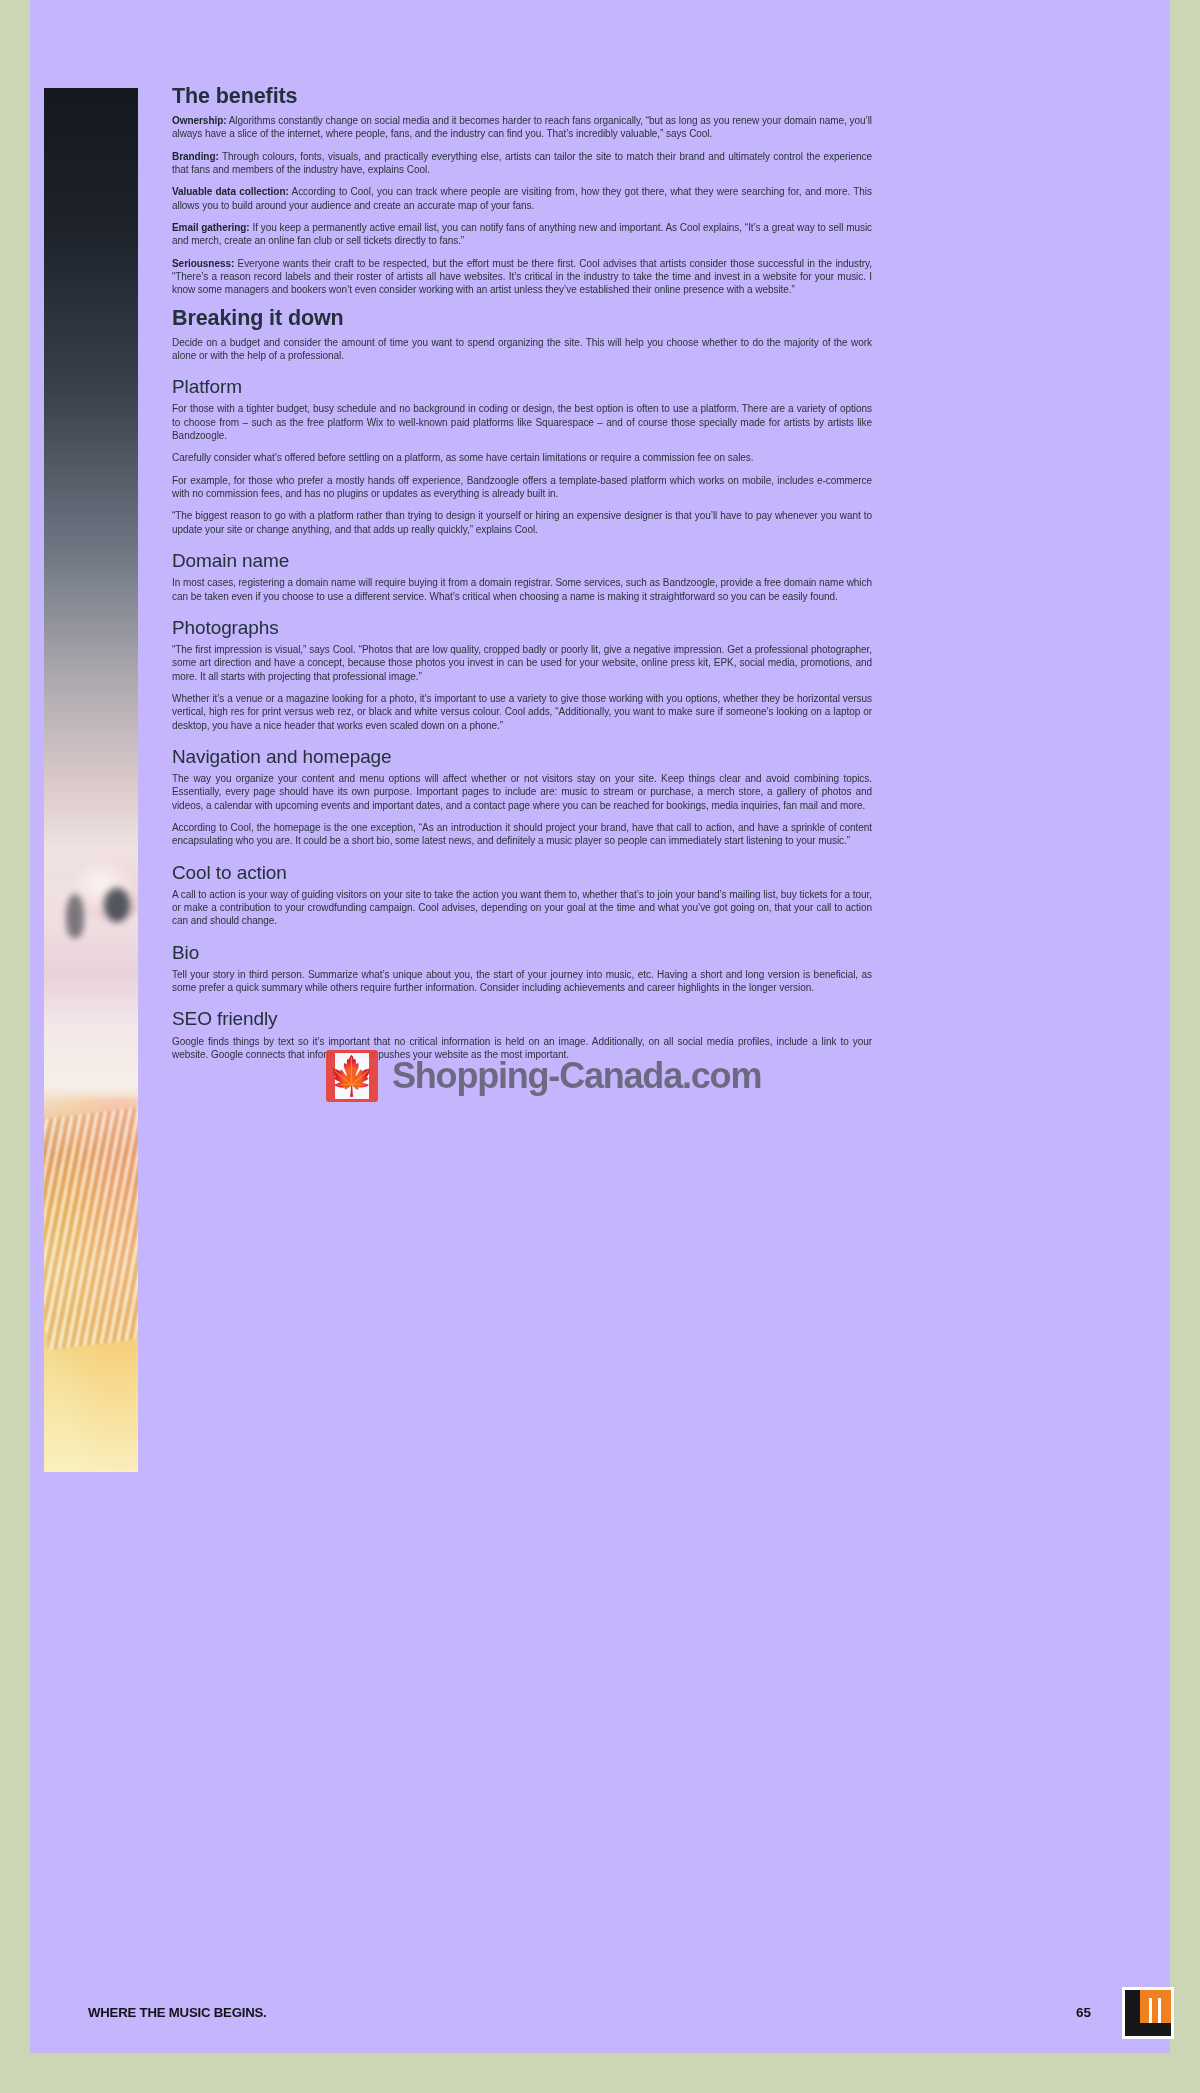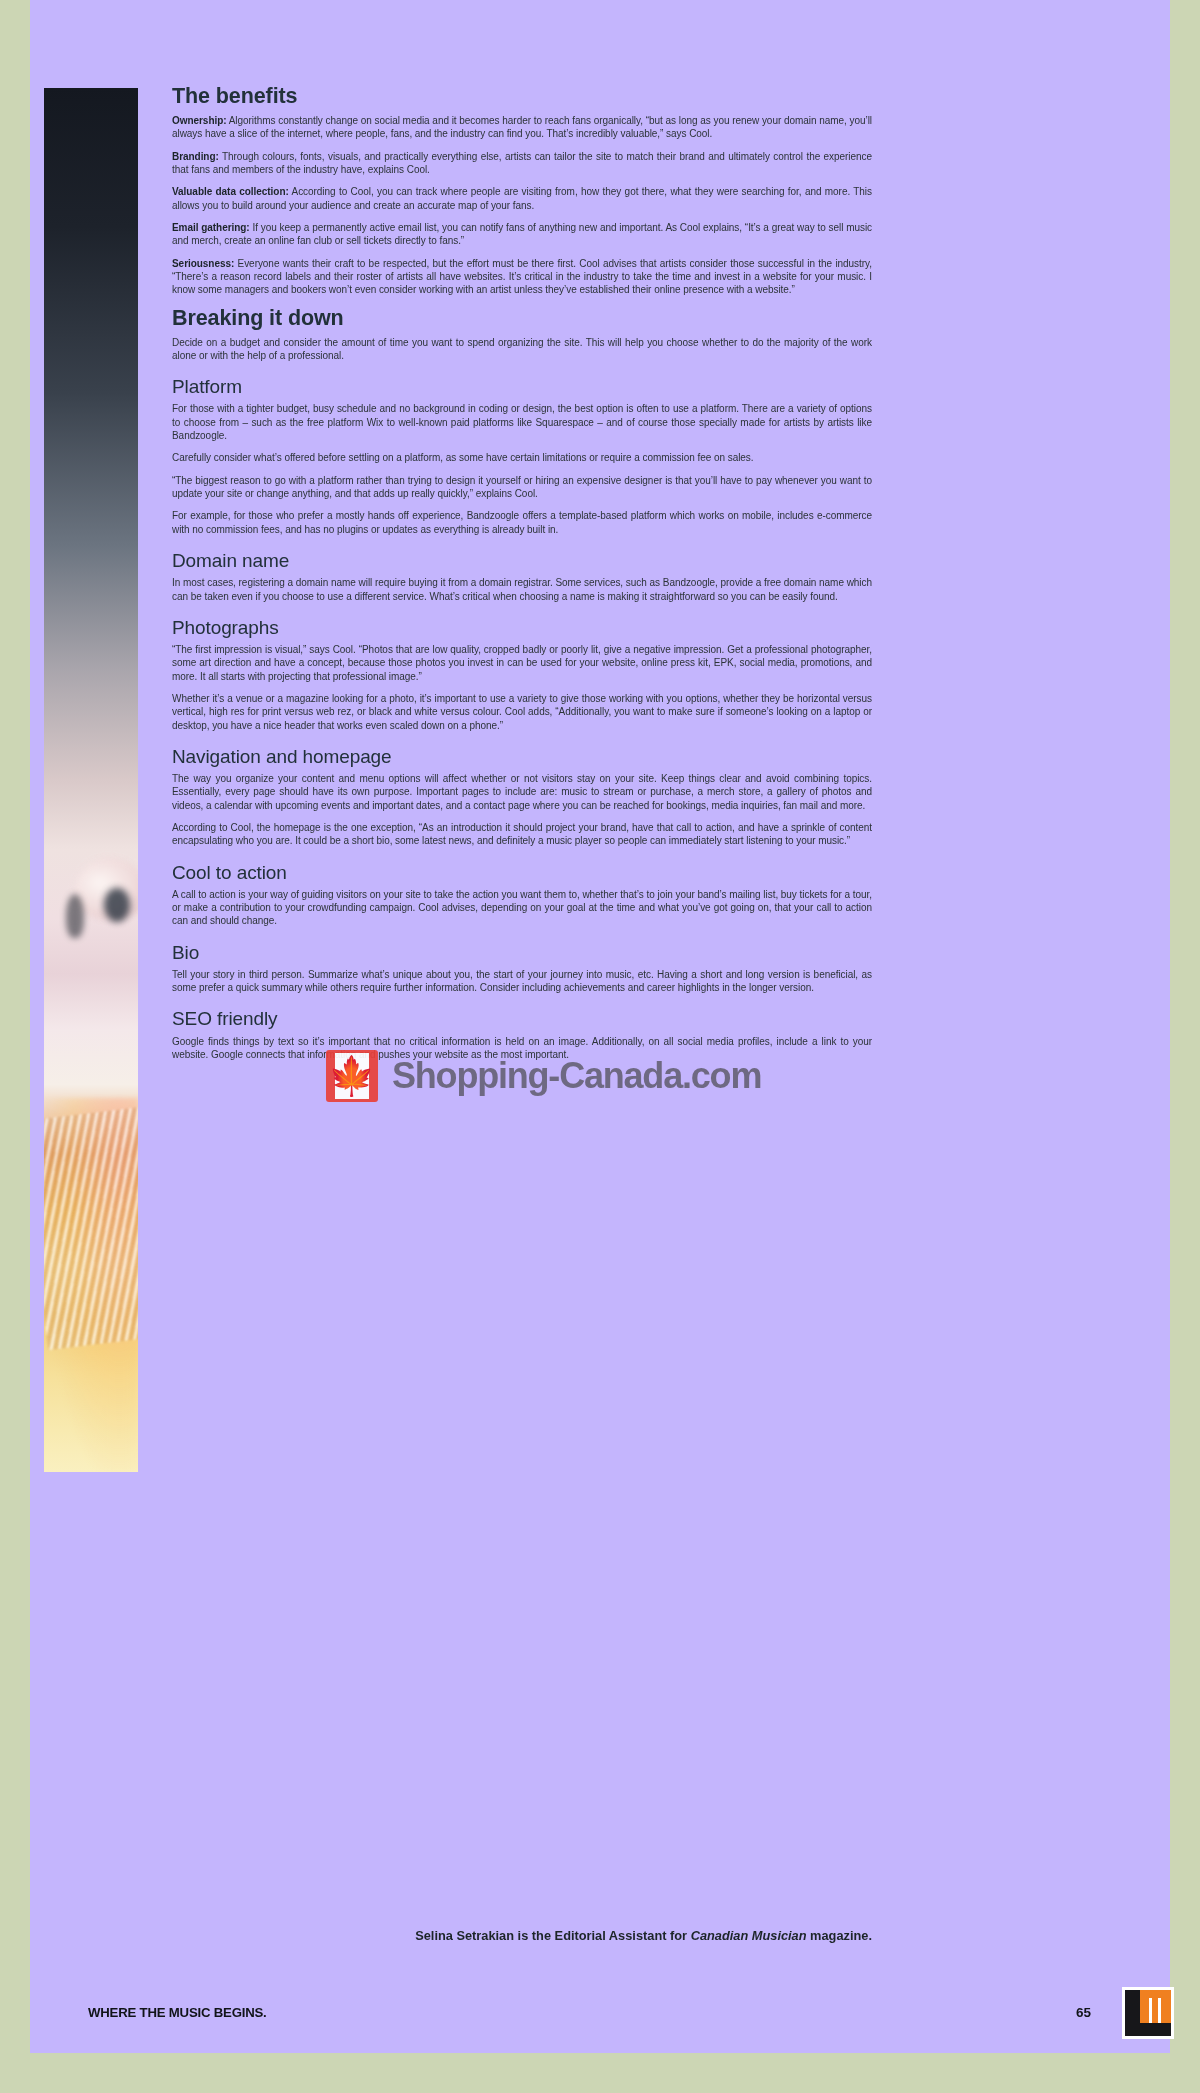--- a/index.html
+++ b/index.html
@@ -285,22 +285,22 @@
         <p class="para"><span class="lead">Ownership:</span><span> Algorithms constantly change on social media and it becomes harder to reach fans organically, “but as long as you renew your domain name, you’ll always have a slice of the internet, where people, fans, and the industry can find you. That’s incredibly valuable,” says Cool.</span></p>
         <p class="para"><span class="lead">Branding:</span><span> Through colours, fonts, visuals, and practically everything else, artists can tailor the site to match their brand and ultimately control the experience that fans and members of the industry have, explains Cool.</span></p>
         <p class="para"><span class="lead">Valuable data collection:</span><span> According to Cool, you can track where people are visiting from, how they got there, what they were searching for, and more. This allows you to build around your audience and create an accurate map of your fans.</span></p>
         <p class="para"><span class="lead">Email gathering:</span><span> If you keep a permanently active email list, you can notify fans of anything new and important. As Cool explains, “It’s a great way to sell music and merch, create an online fan club or sell tickets directly to fans.”</span></p>
         <p class="para tight"><span class="lead">Seriousness:</span><span> Everyone wants their craft to be respected, but the effort must be there first. Cool advises that artists consider those successful in the industry, “There’s a reason record labels and their roster of artists all have websites. It’s critical in the industry to take the time and invest in a website for your music. I know some managers and bookers won’t even consider working with an artist unless they’ve established their online presence with a website.”</span></p>
         <h2 class="h-major">Breaking it down</h2>
         <p class="para tight"><span>Decide on a budget and consider the amount of time you want to spend organizing the site. This will help you choose whether to do the majority of the work alone or with the help of a professional.</span></p>
         <h3 class="h-minor">Platform</h3>
         <p class="para"><span>For those with a tighter budget, busy schedule and no background in coding or design, the best option is often to use a platform. There are a variety of options to choose from – such as the free platform Wix to well-known paid platforms like Squarespace – and of course those specially made for artists by artists like Bandzoogle.</span></p>
         <p class="para"><span>Carefully consider what’s offered before settling on a platform, as some have certain limitations or require a commission fee on sales.</span></p>
+        <p class="para"><span>For example, for those who prefer a mostly hands off experience, Bandzoogle offers a template-based platform which works on mobile, includes e-commerce with no commission fees, and has no plugins or updates as everything is already built in.</span></p>
         <p class="para tight"><span>“The biggest reason to go with a platform rather than trying to design it yourself or hiring an expensive designer is that you’ll have to pay whenever you want to update your site or change anything, and that adds up really quickly,” explains Cool.</span></p>
-        <p class="para"><span>For example, for those who prefer a mostly hands off experience, Bandzoogle offers a template-based platform which works on mobile, includes e-commerce with no commission fees, and has no plugins or updates as everything is already built in.</span></p>
         <h3 class="h-minor">Domain name</h3>
         <p class="para tight"><span>In most cases, registering a domain name will require buying it from a domain registrar. Some services, such as Bandzoogle, provide a free domain name which can be taken even if you choose to use a different service. What’s critical when choosing a name is making it straightforward so you can be easily found.</span></p>
         <h3 class="h-minor">Photographs</h3>
         <p class="para"><span>“The first impression is visual,” says Cool. “Photos that are low quality, cropped badly or poorly lit, give a negative impression. Get a professional photographer, some art direction and have a concept, because those photos you invest in can be used for your website, online press kit, EPK, social media, promotions, and more. It all starts with projecting that professional image.”</span></p>
         <p class="para tight"><span>Whether it’s a venue or a magazine looking for a photo, it’s important to use a variety to give those working with you options, whether they be horizontal versus vertical, high res for print versus web rez, or black and white versus colour. Cool adds, “Additionally, you want to make sure if someone’s looking on a laptop or desktop, you have a nice header that works even scaled down on a phone.”</span></p>
         <h3 class="h-minor">Navigation and homepage</h3>
         <p class="para"><span>The way you organize your content and menu options will affect whether or not visitors stay on your site. Keep things clear and avoid combining topics. Essentially, every page should have its own purpose. Important pages to include are: music to stream or purchase, a merch store, a gallery of photos and videos, a calendar with upcoming events and important dates, and a contact page where you can be reached for bookings, media inquiries, fan mail and more.</span></p>
         <p class="para tight"><span>According to Cool, the homepage is the one exception, “As an introduction it should project your brand, have that call to action, and have a sprinkle of content encapsulating who you are. It could be a short bio, some latest news, and definitely a music player so people can immediately start listening to your music.”</span></p>
         <h3 class="h-minor">Cool to action</h3>
         <p class="para tight"><span>A call to action is your way of guiding visitors on your site to take the action you want them to, whether that’s to join your band’s mailing list, buy tickets for a tour, or make a contribution to your crowdfunding campaign. Cool advises, depending on your goal at the time and what you’ve got going on, that your call to action can and should change.</span></p>
@@ -310,23 +310,20 @@
         <p class="para tight"><span>Google finds things by text so it’s important that no critical information is held on an image. Additionally, on all social media profiles, include a link to your website. Google connects that information and pushes your website as the most important.</span></p>
       </div>
 
     <div class="watermark">
       <div class="wm-flag">
         <span class="wm-leaf">🍁</span>
       </div>
       <div class="wm-text">Shopping-Canada.com</div>
     </div>
 
-    <div class="attribution">
-      <span>Selina Setrakian is the Editorial Assistant for </span><em>Canadian Musician</em><span> magazine.</span>
-    </div>
 
     <div class="footer">
       <div class="footer-tag">WHERE THE MUSIC BEGINS.</div>
       <div class="footer-page">65</div>
       <div class="footer-logo">
         <div class="logo-mark">
           <div class="logo-bar-right"></div>
           <div class="logo-slat-1"></div>
           <div class="logo-slat-2"></div>
         </div>

